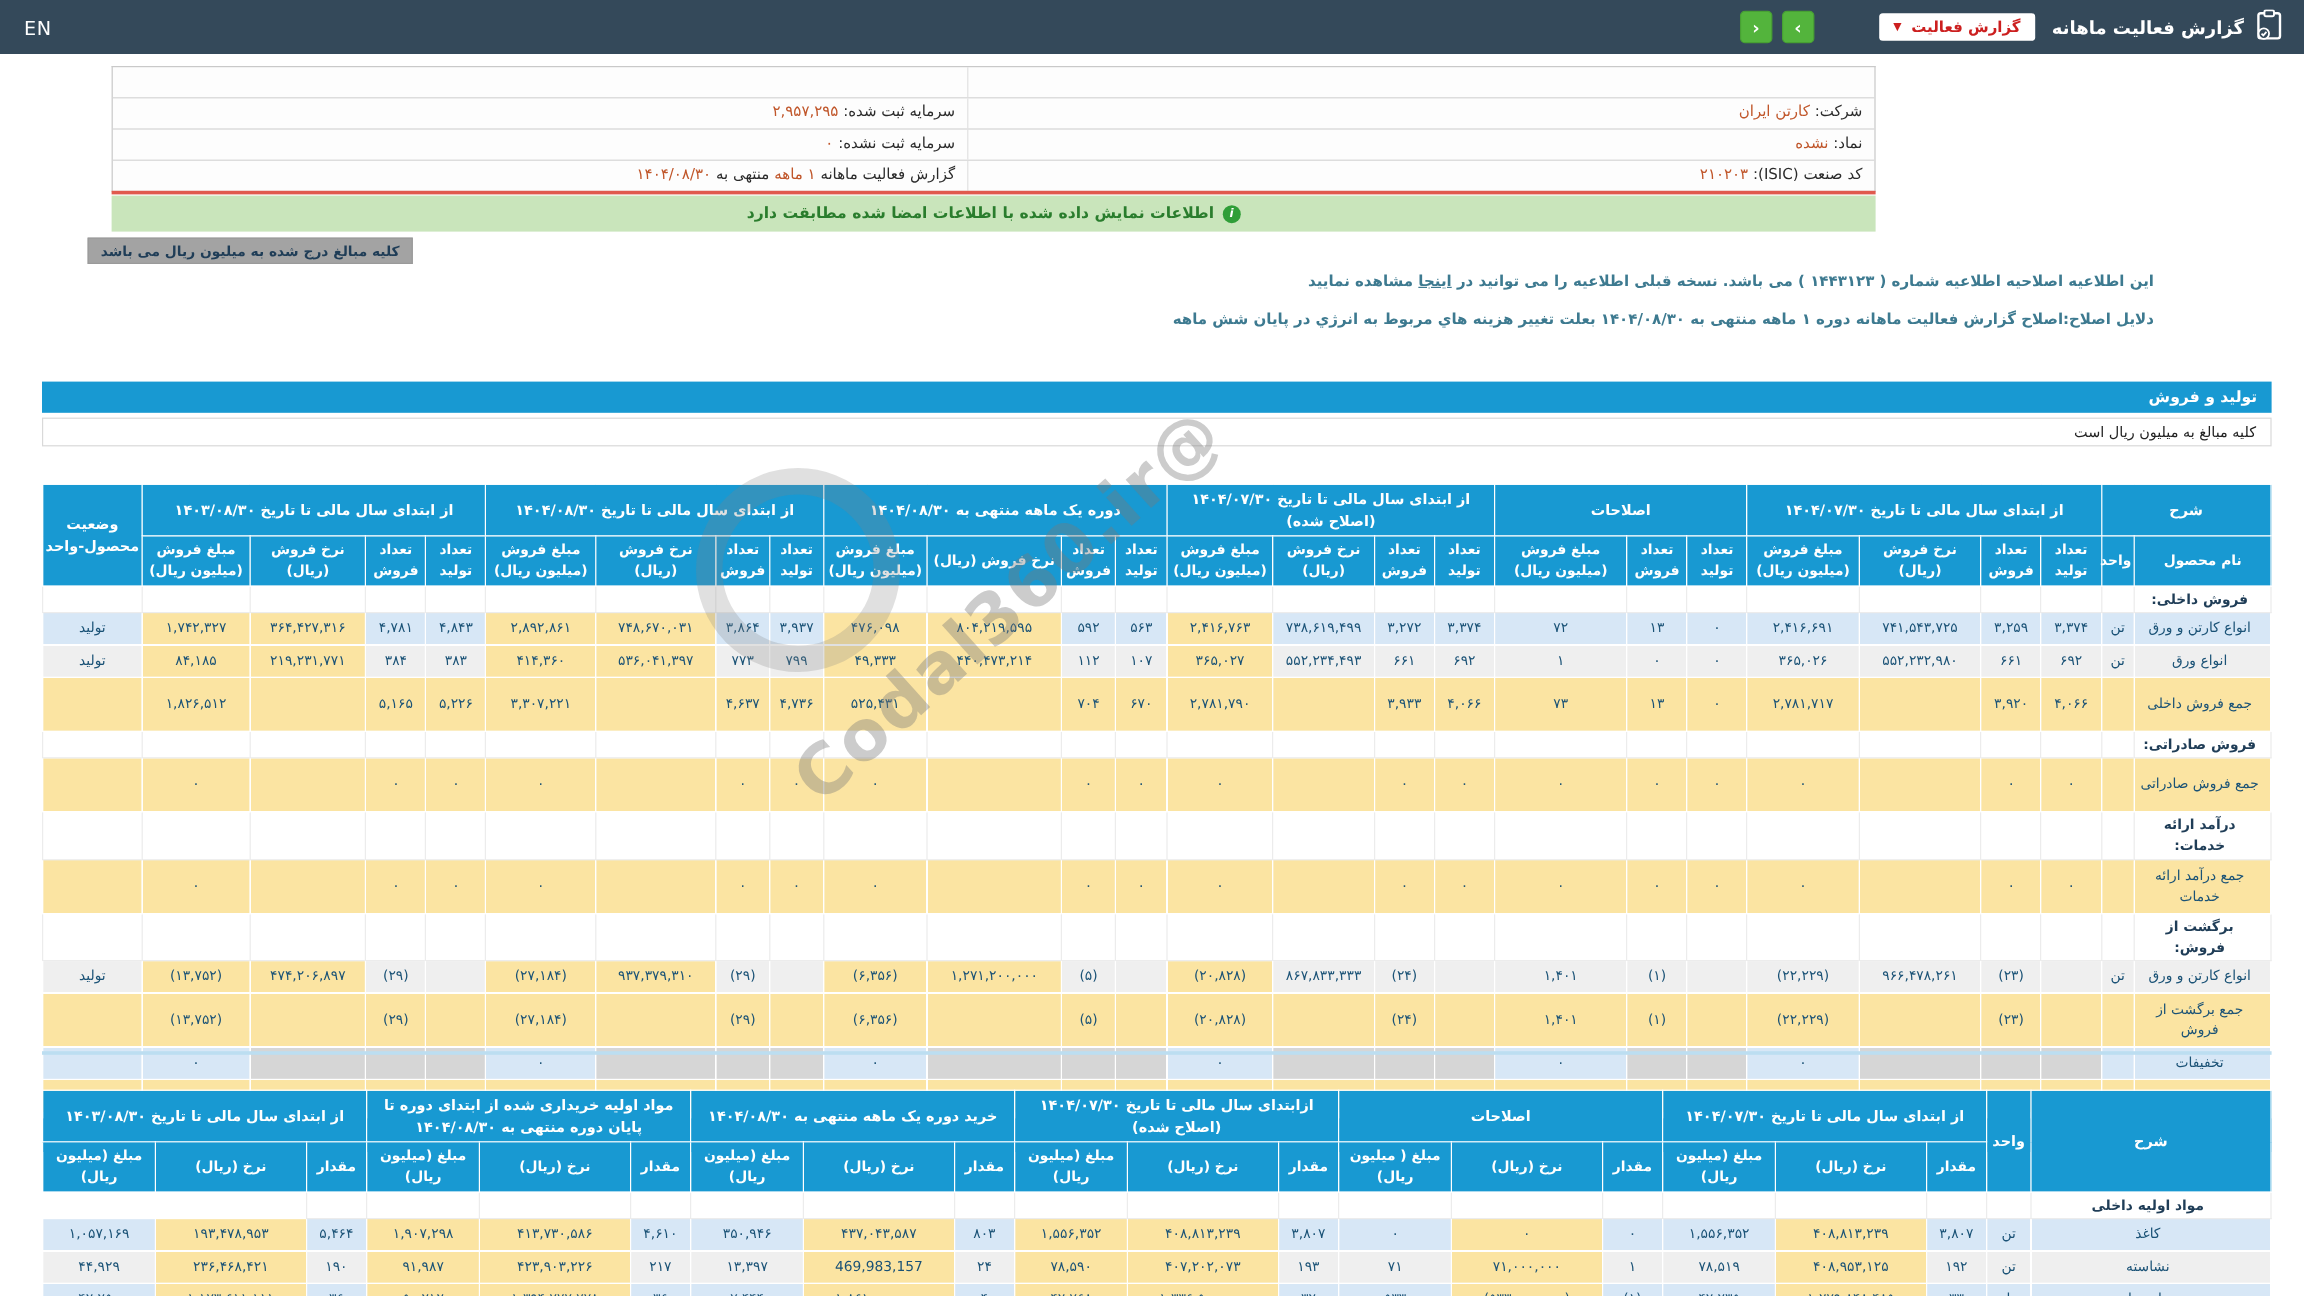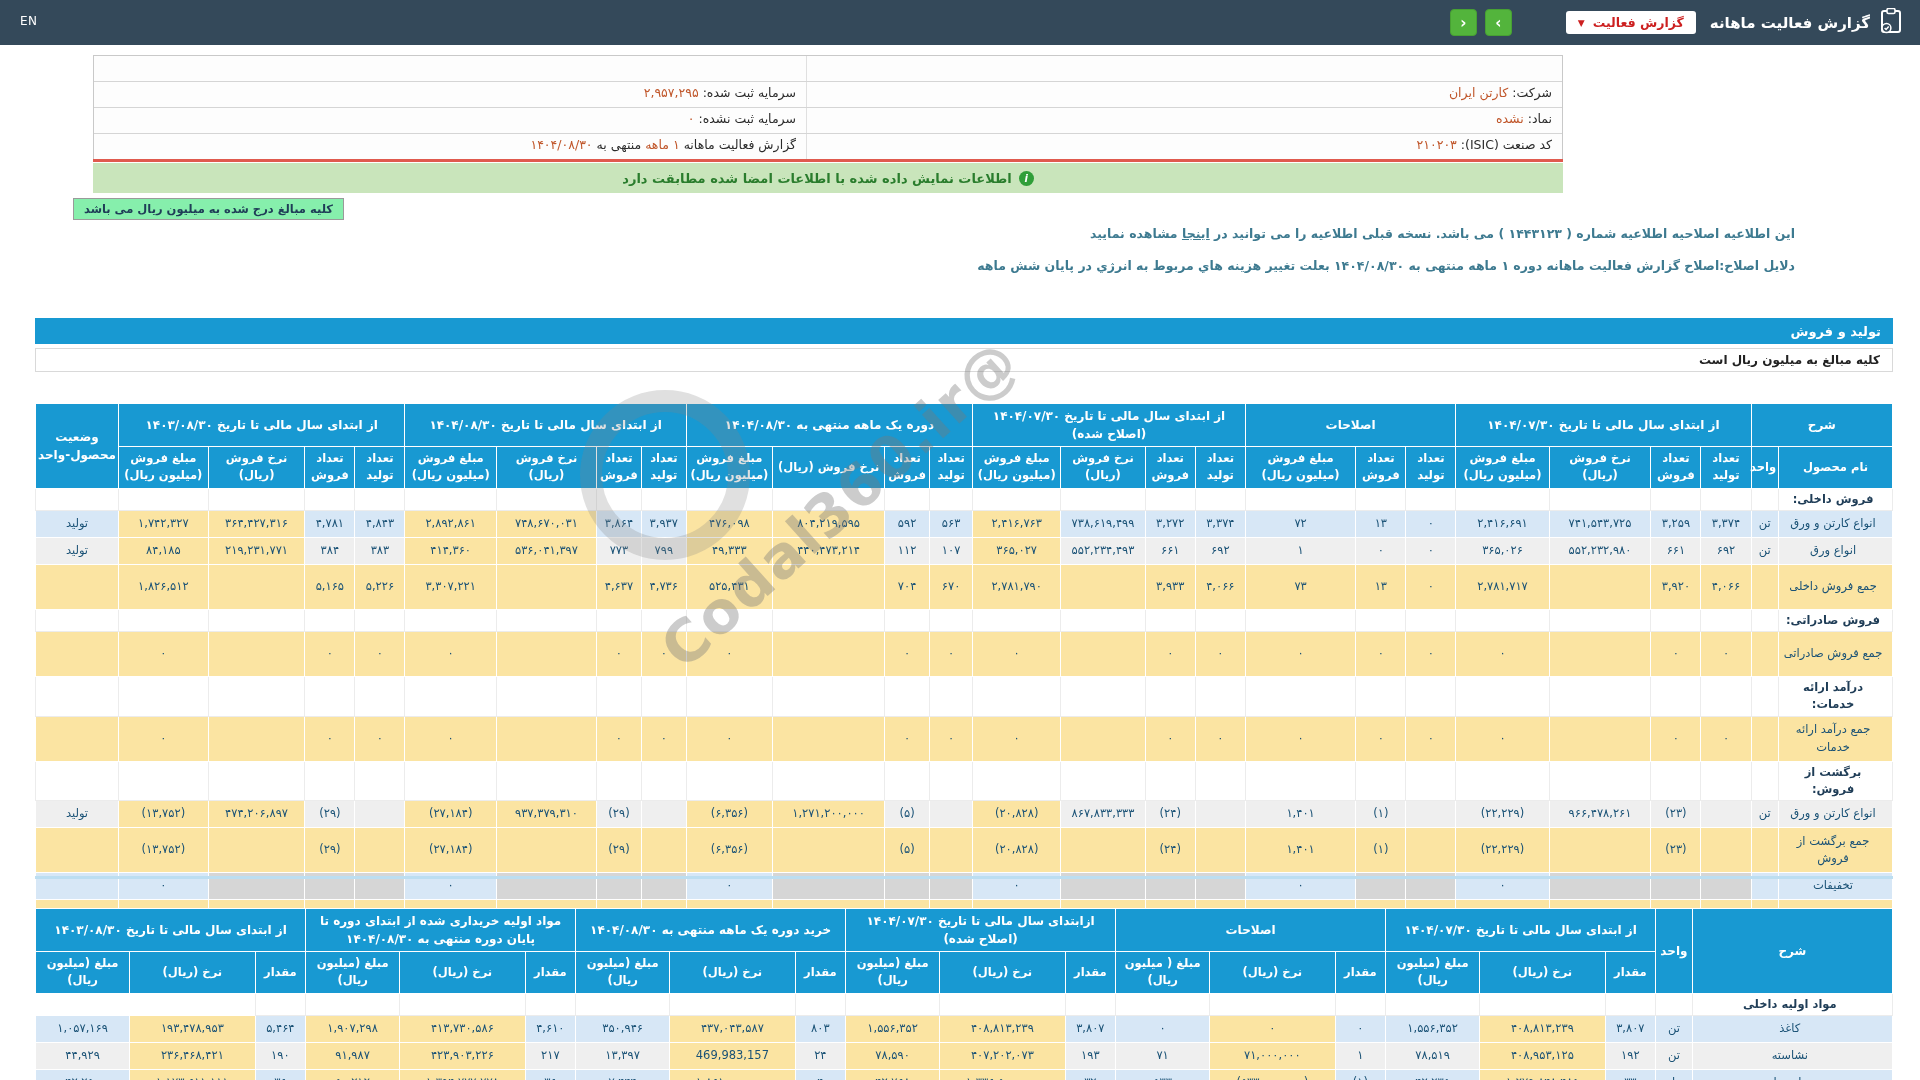--- a/index.html
+++ b/index.html
@@ -10,21 +10,21 @@
   .topbar { position:absolute; top:0; left:0; width:1920px; height:45px; background:#34495a;
             display:flex; align-items:center; padding:0 18px; gap:14px; }
   .brand { display:flex; align-items:center; gap:10px; color:#fff; font-size:15px; font-weight:bold; }
   .report-select { background:#fff; border-radius:3px; padding:4px 12px; color:#cc1f1f;
                    font-size:12.5px; font-weight:bold; display:flex; align-items:center; gap:8px; cursor:pointer; }
   .report-select .caret { font-size:9px; color:#cc1f1f; }
   .nav-btns { display:flex; gap:8px; margin-right:40px; }
   .nav-btn { width:27px; height:27px; background:#53b43c; border:1px solid #47a033; border-radius:4px;
              color:#fff; font-size:15px; font-weight:bold; display:flex; align-items:center;
              justify-content:center; cursor:pointer; }
-  .en-label { position:absolute; left:20px; top:14px; color:#fff; font-size:12px; letter-spacing:.5px; cursor:pointer; }
+  .en-label { position:absolute; left:20px; top:14px; color:#fff; font-size:16px; letter-spacing:.5px; cursor:pointer; }
 
   
   .info-table { position:absolute; top:55px; left:93px; width:1470px; border:1px solid #c9c9c9;
                 border-bottom:none; background:#fdfdfd; }
   .info-row { display:flex; height:26px; border-bottom:1px solid #d5d5d5; font-size:12.5px; }
   .info-cell { display:flex; align-items:center; padding:0 10px; color:#2b2b2b; white-space:nowrap; }
   .info-cell.rt { width:51.5%; border-left:1px solid #e0e0e0; }
   .info-cell.lf { width:48.5%; }
   .info-cell .seg { margin-left:4px;margin-top:48px; }
   .info-cell .accent { color:#c0562a; }
@@ -32,40 +32,40 @@
 
   
   .green-bar { position:absolute; top:163px; left:93px; width:1470px; height:30px; background:#c9e5bb;
                display:flex; align-items:center; justify-content:center; gap:7px;
                color:#2a7d2d; font-size:13px; font-weight:bold; }
   .info-icon { width:15px; height:15px; border-radius:50%; background:#2f9e38; color:#fff; font-size:10px;
                font-weight:bold; display:inline-flex; align-items:center; justify-content:center;
                font-style:italic; }
 
   
-  .amounts-box { position:absolute; top:198px; left:73px; border:1px solid #9a9a9a; background:#86efac;
+  .amounts-box { position:absolute; top:198px; left:73px; border:1px solid #9a9a9a; background:#a3a3a3;
                  padding:3px 10px; font-size:11.5px; font-weight:bold; color:#1f3d57; }
   .note { position:absolute; left:35px; width:1760px; text-align:right; color:#3d7a90;
           font-size:12.5px; font-weight:bold; }
   .note a { color:#3d7a90; text-decoration:underline; cursor:pointer; }
 
   
   .watermark { position:absolute; top:470px; left:560px; width:560px; text-align:center;
                transform:rotate(-42deg); font-size:58px; font-weight:bold;
                color:rgba(120,120,120,.38); letter-spacing:2px; pointer-events:none; z-index:5; }
   .wm-circle { position:absolute; top:390px; left:580px; width:170px; height:170px; border-radius:50%;
                border:22px solid rgba(130,130,130,.25); pointer-events:none; z-index:5; }
 
   
   .section-bar { position:absolute; left:35px; width:1858px; height:26px; background:#1899d2;
                  color:#fff; font-size:13px; font-weight:bold; display:flex; align-items:center;
                  padding:0 12px; }
   .subtitle-row { position:absolute; top:348px; left:35px; width:1858px; height:24px;
                   border:1px solid #d9d9d9; display:flex; align-items:center; padding:0 12px;
-                  font-size:12px; font-weight:bold; color:#222; background:#fff; }
+                  font-size:12px; font-weight:normal; color:#222; background:#fff; }
 
   
   table.rpt { position:absolute; left:35px; width:1858px; border-collapse:collapse; table-layout:fixed;
               font-size:11.5px; }
   table.rpt th { background:#1899d2; color:#fff; font-weight:bold; border:1px solid #fff;
                  padding:3px 2px; text-align:center; line-height:1.5; }
   table.rpt th.grp { font-size:12px; }
   table.rpt td { border:1px solid #fff; padding:2px 3px; text-align:center; color:#1a5276;
                  line-height:1.5; overflow:hidden; white-space:nowrap; }
   table.rpt td.lbl { text-align:center; padding-right:8px; white-space:normal;margin-top:45px; }

